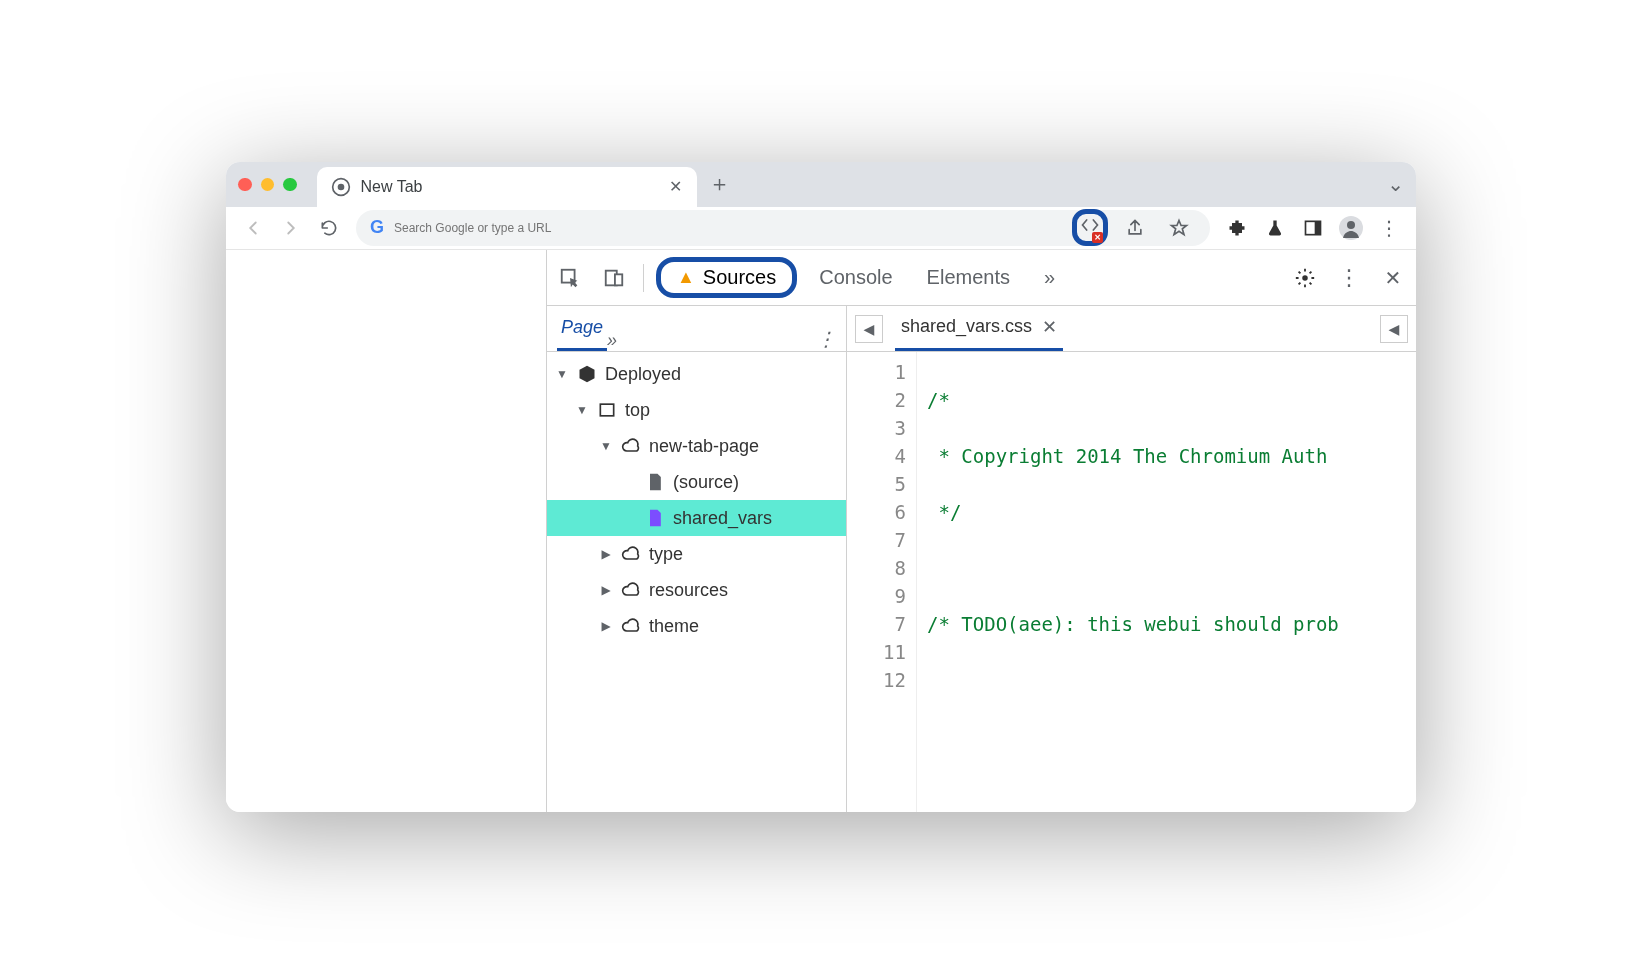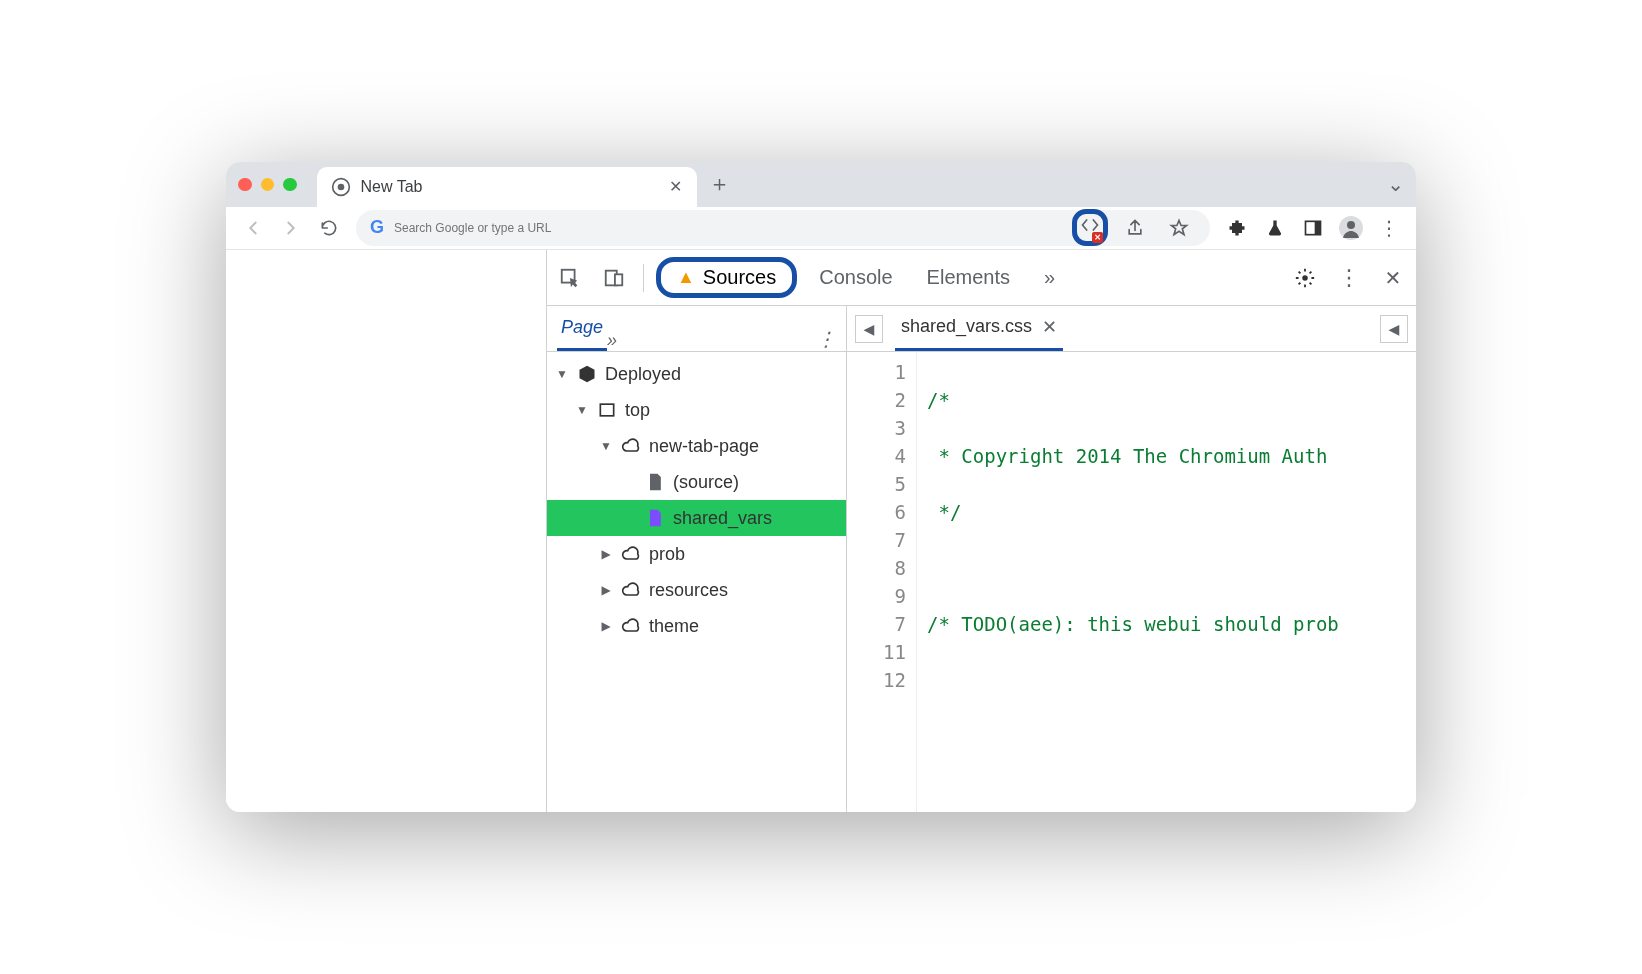--- a/index.html
+++ b/index.html
@@ -97,21 +97,21 @@
   .sidebar { width:300px; border-right:1px solid #d0d0d0; display:flex; flex-direction:column; }
   .sidebar-tabs {
     height:46px; border-bottom:1px solid #d0d0d0; display:flex; align-items:flex-end;
     padding:0 10px; font-size:18px; color:#5f6368; gap:0;font-style:italic;
   }
   .sb-tab { padding:10px 4px; color:#174ea6; border-bottom:3px solid #174ea6; }
   .sb-more { color:#5f6368; }
   .sb-kebab { margin-left:auto; color:#5f6368; font-size:20px; }
   .tree { flex:1; overflow:auto; font-size:18px; color:#333; padding-top:4px; }
   .tree-row { display:flex; align-items:center; gap:8px; height:36px; padding-left:8px; cursor:pointer; white-space:nowrap; }
-  .tree-row.selected { background:#22c55e; }
+  .tree-row.selected { background:#5eead4; }
   .tw { width:14px; text-align:center; color:#5f6368; font-size:12px; }
   .ind1 { padding-left:28px; }
   .ind2 { padding-left:52px; }
   .ind3 { padding-left:76px; }
   .ticon { width:20px; height:20px; display:inline-flex; align-items:center; justify-content:center; }
   .ticon svg { width:20px; height:20px; }
   
   .editor-col { flex:1; display:flex; flex-direction:column; min-width:0; }
   .editor-tabs {
     height:46px; border-bottom:1px solid #d0d0d0; display:flex; align-items:center;
@@ -314,21 +314,21 @@
                   </span>
               <span>shared_vars</span>
             </div>
             <div class="tree-row ind2">
               <span class="tw">▶</span>
               <span class="ticon">
                     <svg viewBox="0 0 24 24">
                       <path d="M7 18a5 5 0 1 1 1-9.9A6 6 0 0 1 20 12a4 4 0 0 1-1 6H7z" stroke="#333" stroke-width="2" fill="none"></path>
                     </svg>
                   </span>
-              <span>prob</span>
+              <span>type</span>
             </div>
             <div class="tree-row ind2">
               <span class="tw">▶</span>
               <span class="ticon">
                     <svg viewBox="0 0 24 24">
                       <path d="M7 18a5 5 0 1 1 1-9.9A6 6 0 0 1 20 12a4 4 0 0 1-1 6H7z" stroke="#333" stroke-width="2" fill="none"></path>
                     </svg>
                   </span>
               <span>resources</span>
             </div>

